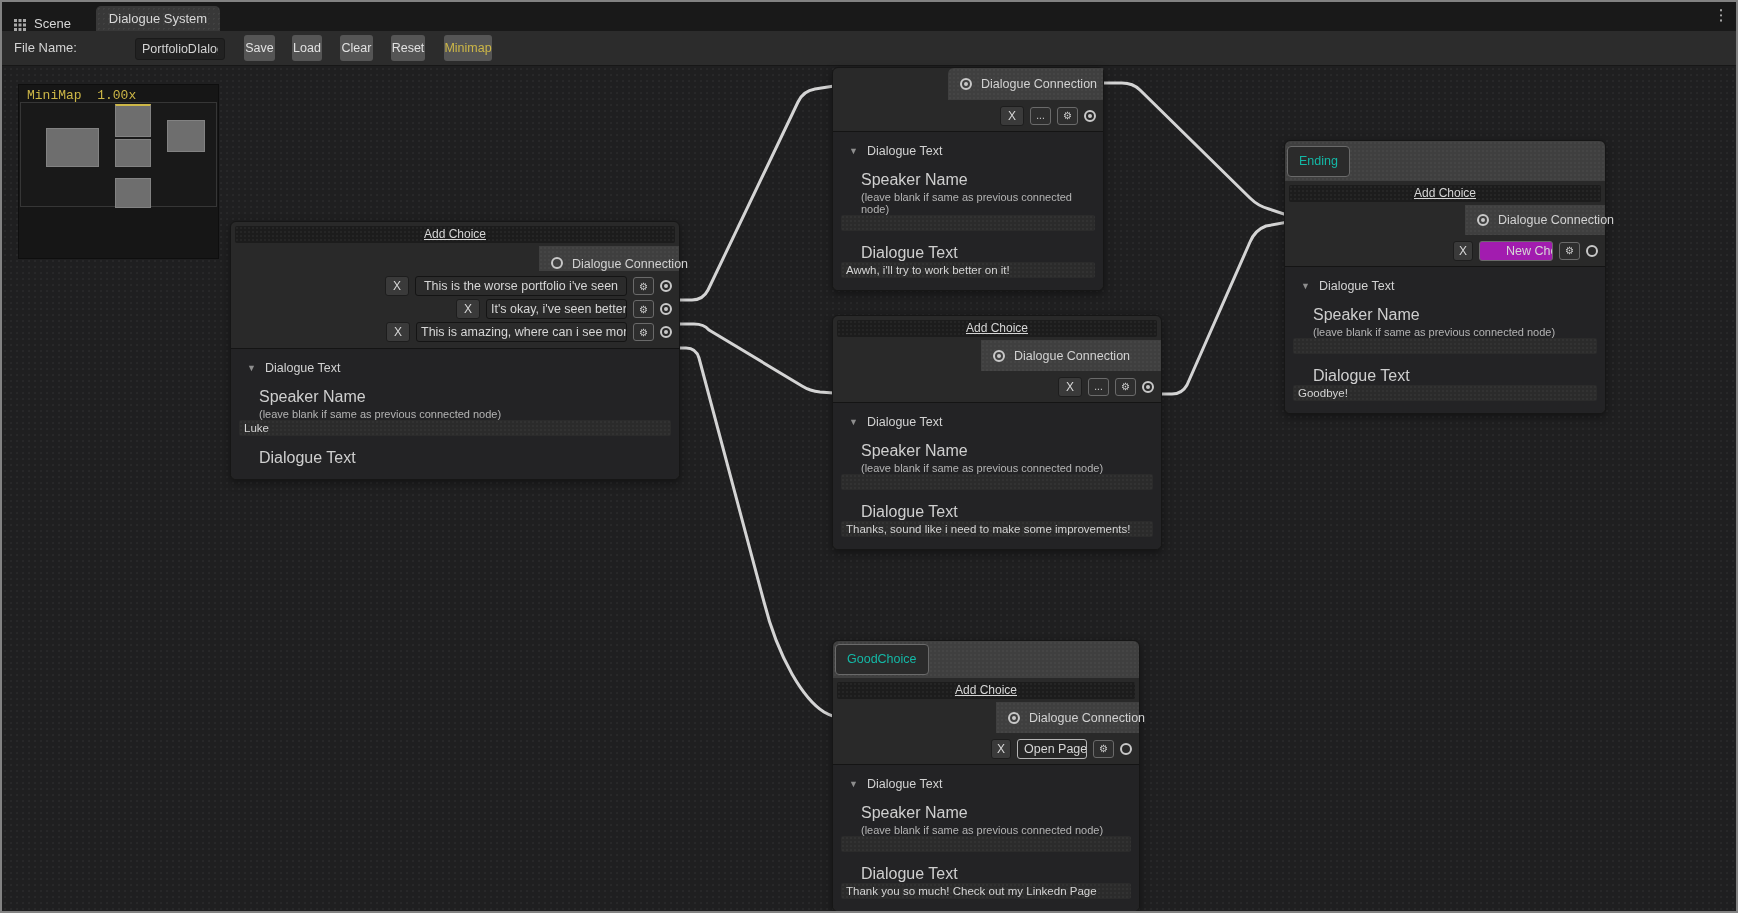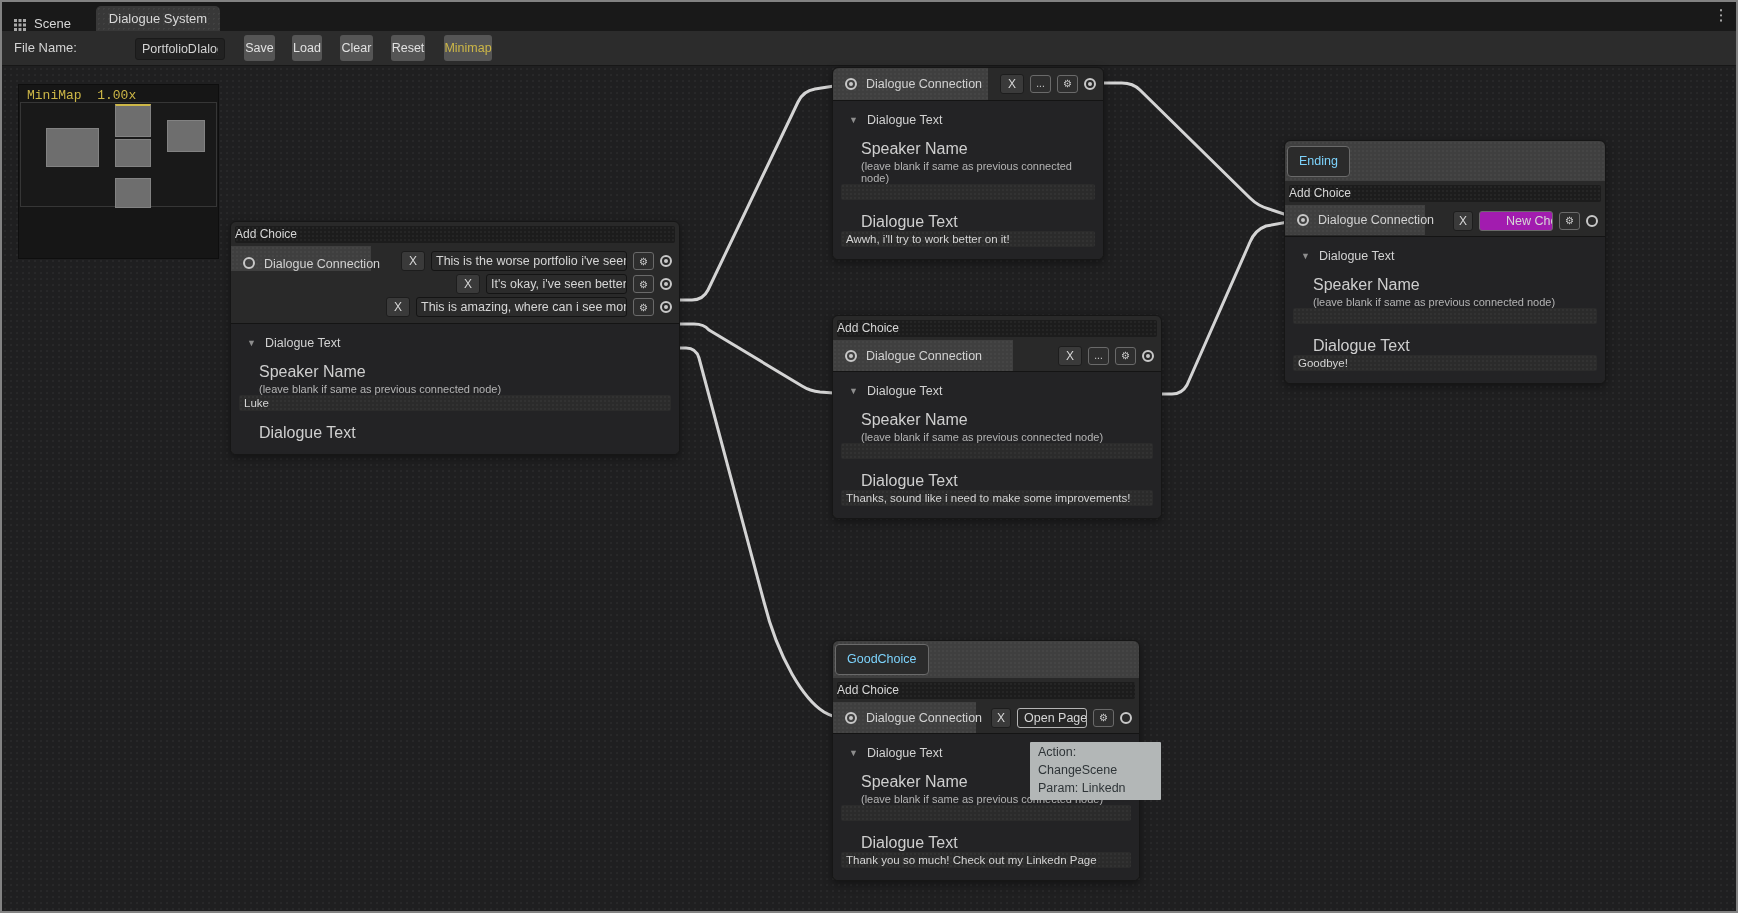--- a/index.html
+++ b/index.html
@@ -43,25 +43,25 @@
   .mm-r2 { left:96px; top:19px; width:36px; height:33px; border-top:2px solid #cdb747; }
   .mm-r3 { left:96px; top:54px; width:36px; height:28px; }
   .mm-r4 { left:96px; top:93px; width:36px; height:30px; }
   .mm-r5 { left:148px; top:35px; width:38px; height:32px; }
   
   .node { position:absolute; background:#292929; border:1px solid #161616; border-radius:6px; z-index:2;
     color:#d4d4d4; font-size:12.5px; box-shadow:0 3px 8px rgba(0,0,0,0.4); }
   .node-title { height:37px; background:#3f3f3f; border-radius:6px 6px 0 0; display:flex; align-items:center; padding:0 2px;
     background-image:radial-gradient(rgba(255,255,255,0.03) 1px, transparent 1px); background-size:4px 4px; }
   .title-tab { background:#2b2b2b; border:1px solid #6a6a6a; border-radius:4px; height:31px; line-height:29px;
-    padding:0 11px; font-size:12.5px; color:#7dd3fc; white-space:nowrap; }
+    padding:0 11px; font-size:12.5px; color:#14b8a6; white-space:nowrap; }
   .add-choice { margin:4px 4px 3px; height:17px; line-height:17px; background:#1c1c1c; border-radius:2px;
-    text-align:left; font-size:12px; color:#d6d6d6; cursor:default;
-    background-image:radial-gradient(rgba(255,255,255,0.04) 1px, transparent 1px); background-size:4px 4px; }
-  .conn-row { display:flex; align-items:flex-start; }
+    text-align:center; font-size:12px; color:#d6d6d6; cursor:default;
+    background-image:radial-gradient(rgba(255,255,255,0.04) 1px, transparent 1px); background-size:4px 4px;text-decoration:underline; }
+  .conn-row { display:flex; align-items:flex-end;flex-direction:column; }
   .conn-left { background:#3f3f3f; display:flex; align-items:center; gap:9px; padding:0 12px; flex:none;
     background-image:radial-gradient(rgba(255,255,255,0.03) 1px, transparent 1px); background-size:4px 4px; }
   .conn-left.top-rounded { border-radius:6px 0 0 0; }
   .conn-label { font-size:12.5px; color:#d2d2d2; white-space:nowrap; }
   .conn-right { flex:1; display:flex; align-items:center; justify-content:flex-end; gap:6px; padding-right:7px; min-height:31px; }
   .conn-right.col { flex-direction:column; align-items:flex-end; justify-content:flex-start; padding:5px 7px 6px 0; gap:3px; }
   .choice-line { display:flex; align-items:center; gap:6px; }
   .port { width:12px; height:12px; border:2px solid #c8c8c8; border-radius:50%; position:relative; flex:none; }
   .port.filled::after { content:""; position:absolute; inset:2px; background:#c8c8c8; border-radius:50%; }
   .x-btn { background:#3a3a3a; border:1px solid #1d1d1d; border-radius:3px; height:20px; padding:0 7px;
@@ -148,21 +148,21 @@
     <div class="node" style="left:228px; top:155px; width:450px;">
       <div class="add-choice">Add Choice</div>
       <div class="conn-row">
         <div class="conn-left" style="width:140px; align-items:flex-start; padding-top:11px;">
           <span class="port"></span>
           <span class="conn-label">Dialogue Connection</span>
         </div>
         <div class="conn-right col">
           <div class="choice-line">
             <button class="x-btn">X</button>
-            <div class="choice-field" style="width:196px;">This is the worse portfolio i've seen</div>
+            <div class="choice-field" style="width:212px;">This is the worse portfolio i've seen</div>
             <button class="mini-btn">⚙</button>
             <span class="port filled"></span>
           </div>
           <div class="choice-line">
             <button class="x-btn">X</button>
             <div class="choice-field" style="width:141px;">It's okay, i've seen better</div>
             <button class="mini-btn">⚙</button>
             <span class="port filled"></span>
           </div>
           <div class="choice-line">
@@ -293,19 +293,15 @@
           <span>Dialogue Text</span>
         </div>
         <div class="sec-header">Speaker Name</div>
         <div class="hint">(leave blank if same as previous connected node)</div>
         <div class="text-field"></div>
         <div class="sec-header">Dialogue Text</div>
         <div class="text-field">Goodbye!</div>
       </div>
     </div>
 
-    <div class="tooltip">
-      <div>Action: ChangeScene</div>
-      <div>Param: Linkedn</div>
-    </div>
 
   </div>
 </div>
 
 </body></html>

